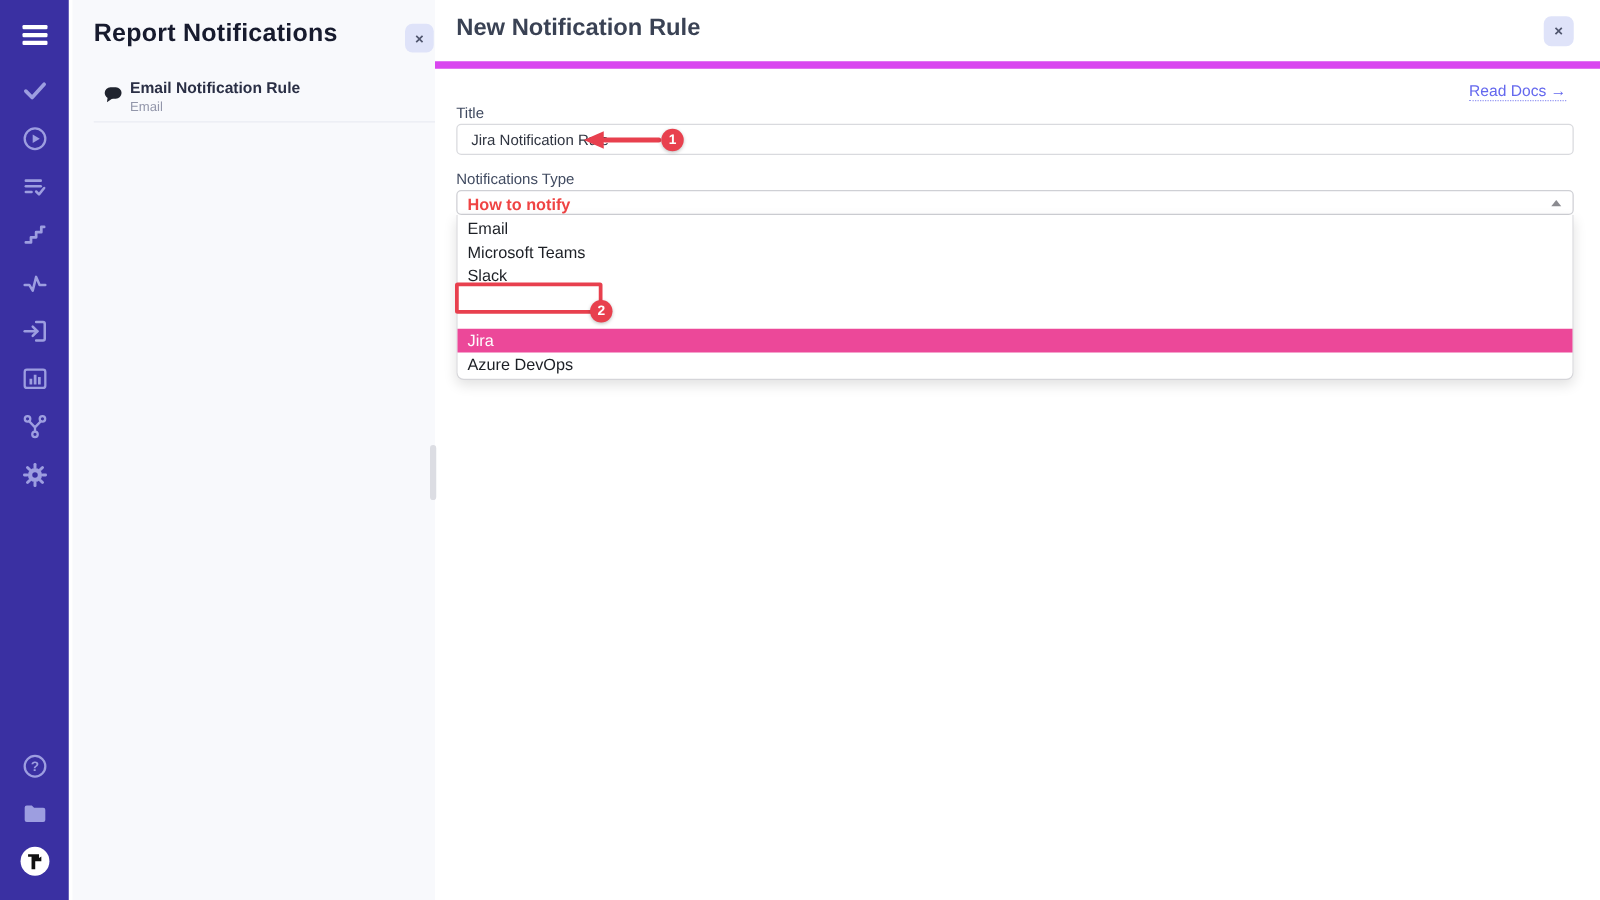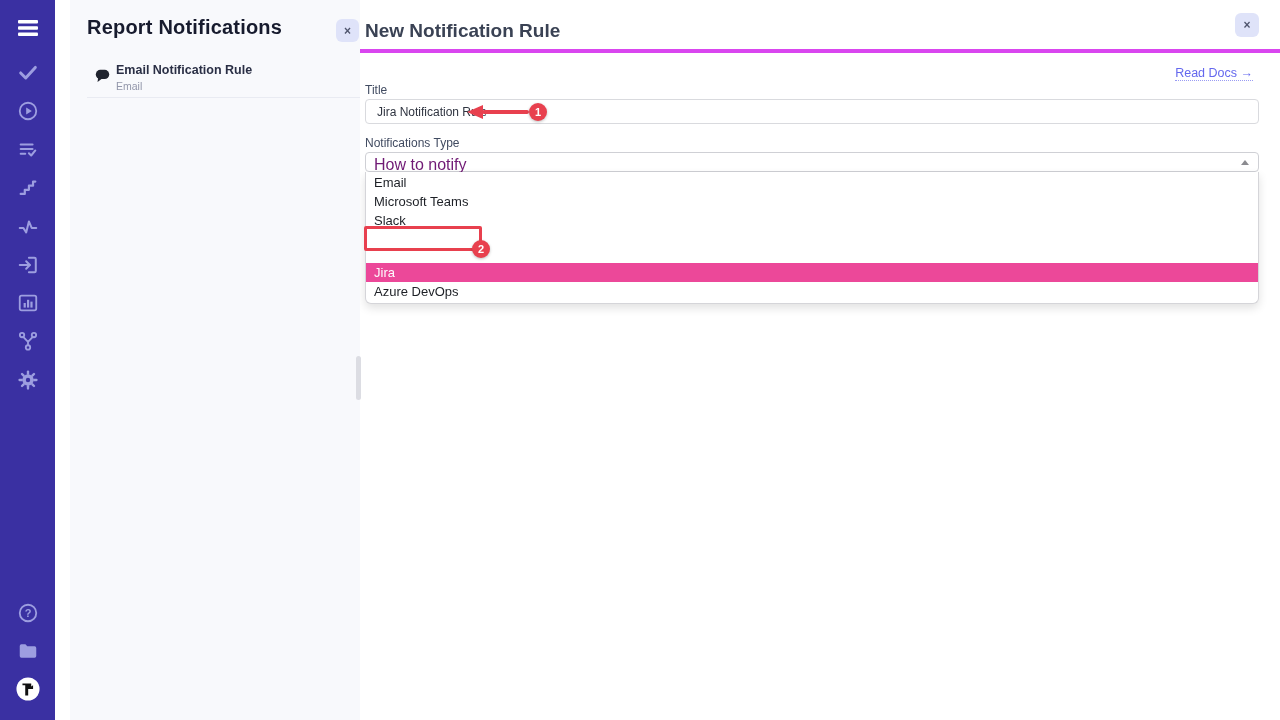--- a/index.html
+++ b/index.html
@@ -7,21 +7,21 @@
     font-family:"Liberation Sans", sans-serif; }
 
   
   .sidebar { position:absolute; left:0; top:0; width:55px; height:720px;
     background:#3a30a2; z-index:30; }
   .side-icon { position:absolute; left:16px; width:24px; height:24px;
     display:flex; align-items:center; justify-content:center; cursor:pointer; }
   .side-icon svg { display:block; }
 
   
-  .panel { position:absolute; left:70px; top:0; width:290px; height:720px;
+  .panel { position:absolute; left:58px; top:0; width:290px; height:720px;
     background:#f8f9fc; z-index:20;padding-left:32px; }
   .panel-title { position:absolute; left:17px; top:16px; font-size:20px;
     font-weight:800; color:#171b2e; letter-spacing:.2px; }
   .close-btn { position:absolute; width:23px; height:23px; border-radius:6px;
     background:#dfe3f9; color:#50566e; font-size:12px; font-weight:700;
     display:flex; align-items:center; justify-content:center; cursor:pointer;
     border:none; }
   .panel .close-btn { left:266px; top:19px; }
   .panel-item { position:absolute; left:17px; top:56px; width:273px; height:42px;
     border-bottom:1px solid #e9ebf2; cursor:pointer; background:transparent; }
@@ -29,42 +29,42 @@
   .panel-item .pi-title { position:absolute; left:29px; top:7px; font-size:12.5px;
     font-weight:700; color:#2a2f45; }
   .panel-item .pi-sub { position:absolute; left:29px; top:24px; font-size:10.5px;
     color:#9296aa; }
   .panel-scrollthumb { position:absolute; left:286px; top:356px; width:5px;
     height:44px; border-radius:3px; background:#dcdde3; }
 
   
   .main { position:absolute; left:345px; top:0; width:935px; height:720px;
     background:#fff; }
-  .main-header { position:absolute; left:0; top:8px; width:935px; height:45px;
-    border-bottom:4px solid #d946ef; }
+  .main-header { position:absolute; left:0; top:0; width:935px; height:55px;
+    border-bottom:6px solid #d946ef; }
   .main-title { position:absolute; left:20px; top:12px; font-size:19px;
     font-weight:700; color:#3a4254; }
   .main .close-btn { left:890px; top:13px; width:24px; height:24px; }
   .docs-link { position:absolute; right:27px; top:66px; font-size:12.5px;
     color:#6468ee; border-bottom:1px dotted #9a9cf3; cursor:pointer;
     text-decoration:none; }
 
   .field-label { position:absolute; left:20px; font-size:12px; color:#414b61; }
   .lbl-title { top:83px; }
   .lbl-type  { top:136px; }
 
   .title-input { position:absolute; left:20px; top:99px; width:894px; height:25px;
     border:1px solid #d9dade; border-radius:4px; background:#fff; font-size:12px;
     color:#2f3440; padding:0 11px; outline:none;
     font-family:"Liberation Sans", sans-serif; }
 
   .select-box { position:absolute; left:20px; top:152px; width:894px; height:20px;
     border:1px solid #cfd0d5; border-radius:4px; background:#fff; cursor:pointer; }
-  .select-placeholder { position:absolute; left:8px; top:3px; font-size:16px;
-    color:#701a75; }
+  .select-placeholder { position:absolute; left:8px; top:3px; font-size:13px;
+    color:#ef4444;font-weight:bold; }
   .select-caret { position:absolute; right:9px; top:7px; width:0; height:0;
     border-left:4px solid transparent; border-right:4px solid transparent;
     border-bottom:5px solid #8b8b90; }
 
   .dropdown { position:absolute; left:20px; top:172px; width:894px;
     background:#fff; border:1px solid #d5d5d9; border-top:none;
     border-radius:0 0 6px 6px; box-shadow:0 4px 10px rgba(0,0,0,.12);
     padding:1px 0 2px 0; z-index:5; }
   .option { height:19.2px; line-height:19.2px; padding-left:8px; font-size:13px;
     font-weight:500; color:#1d2026; cursor:pointer; }

